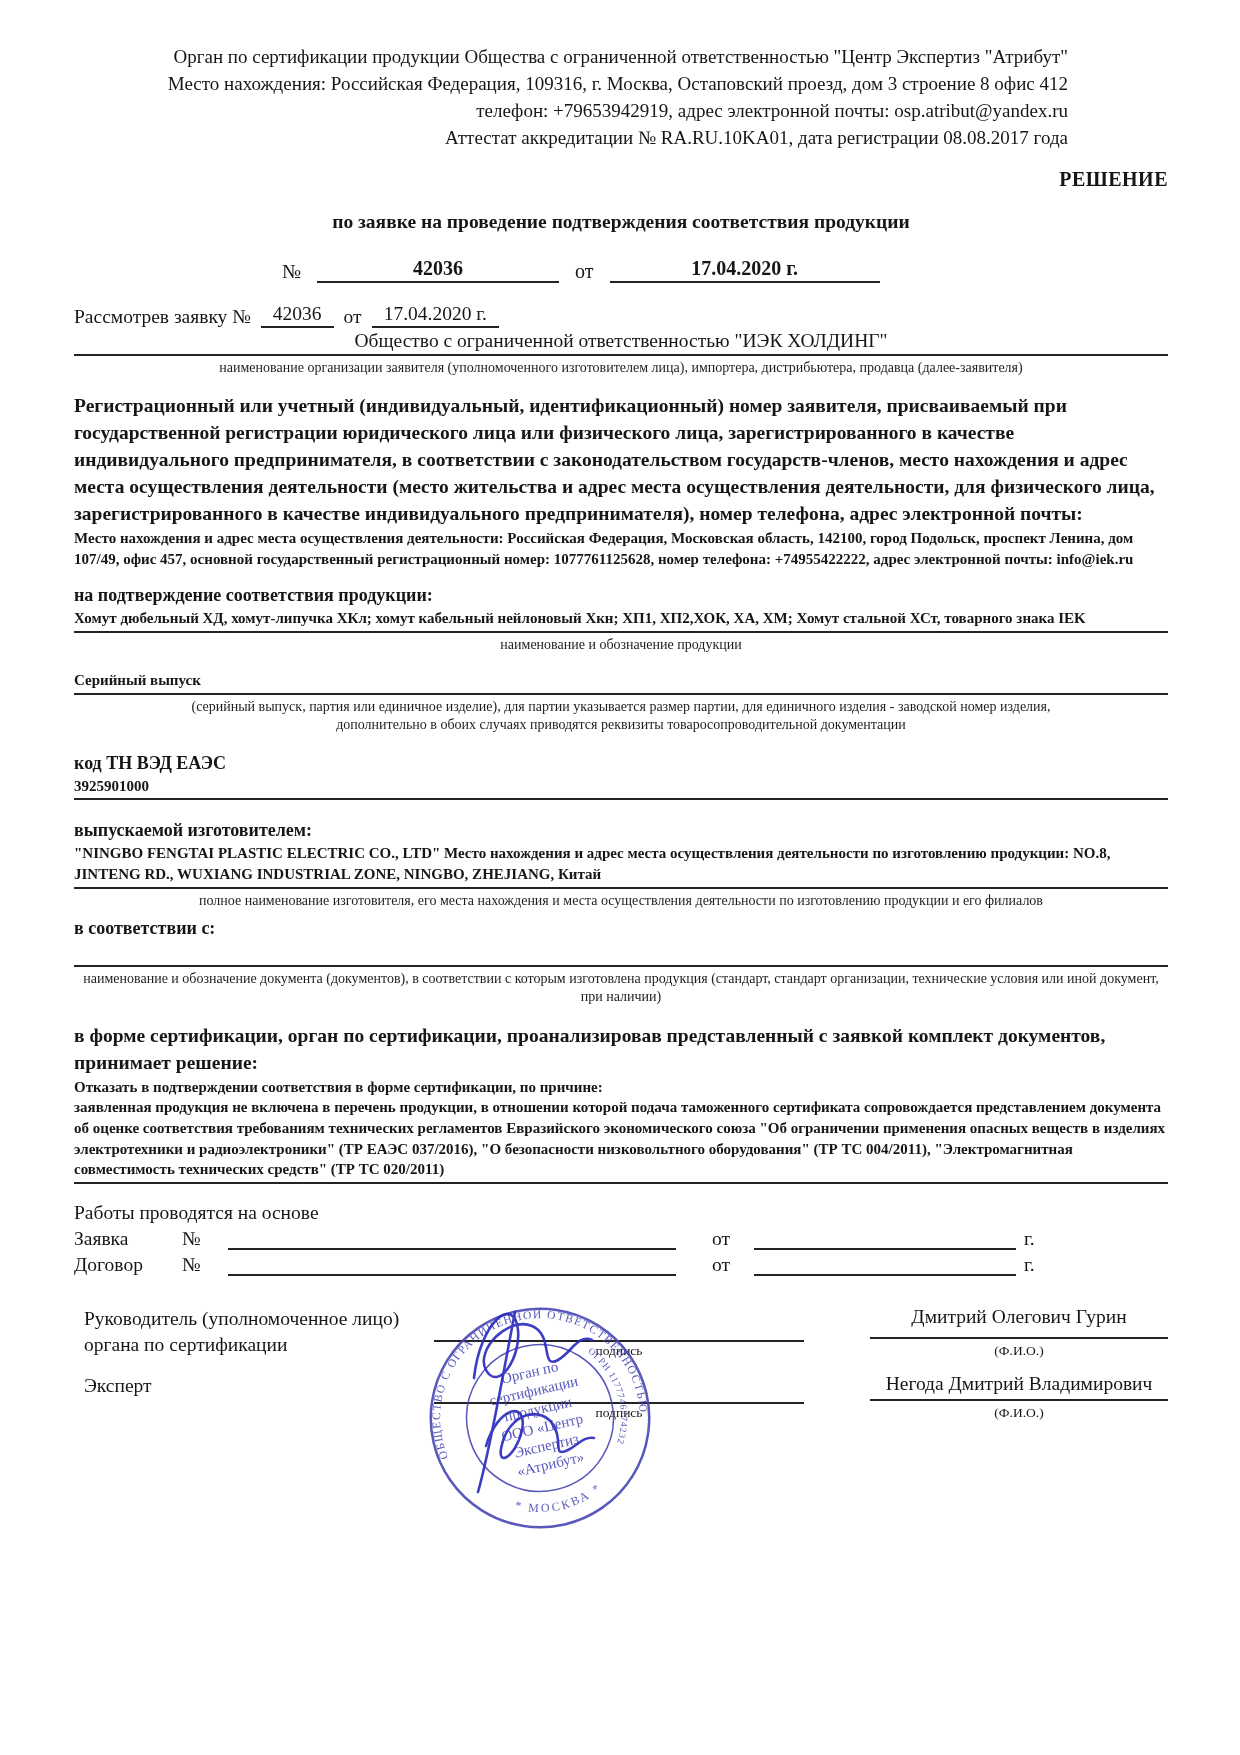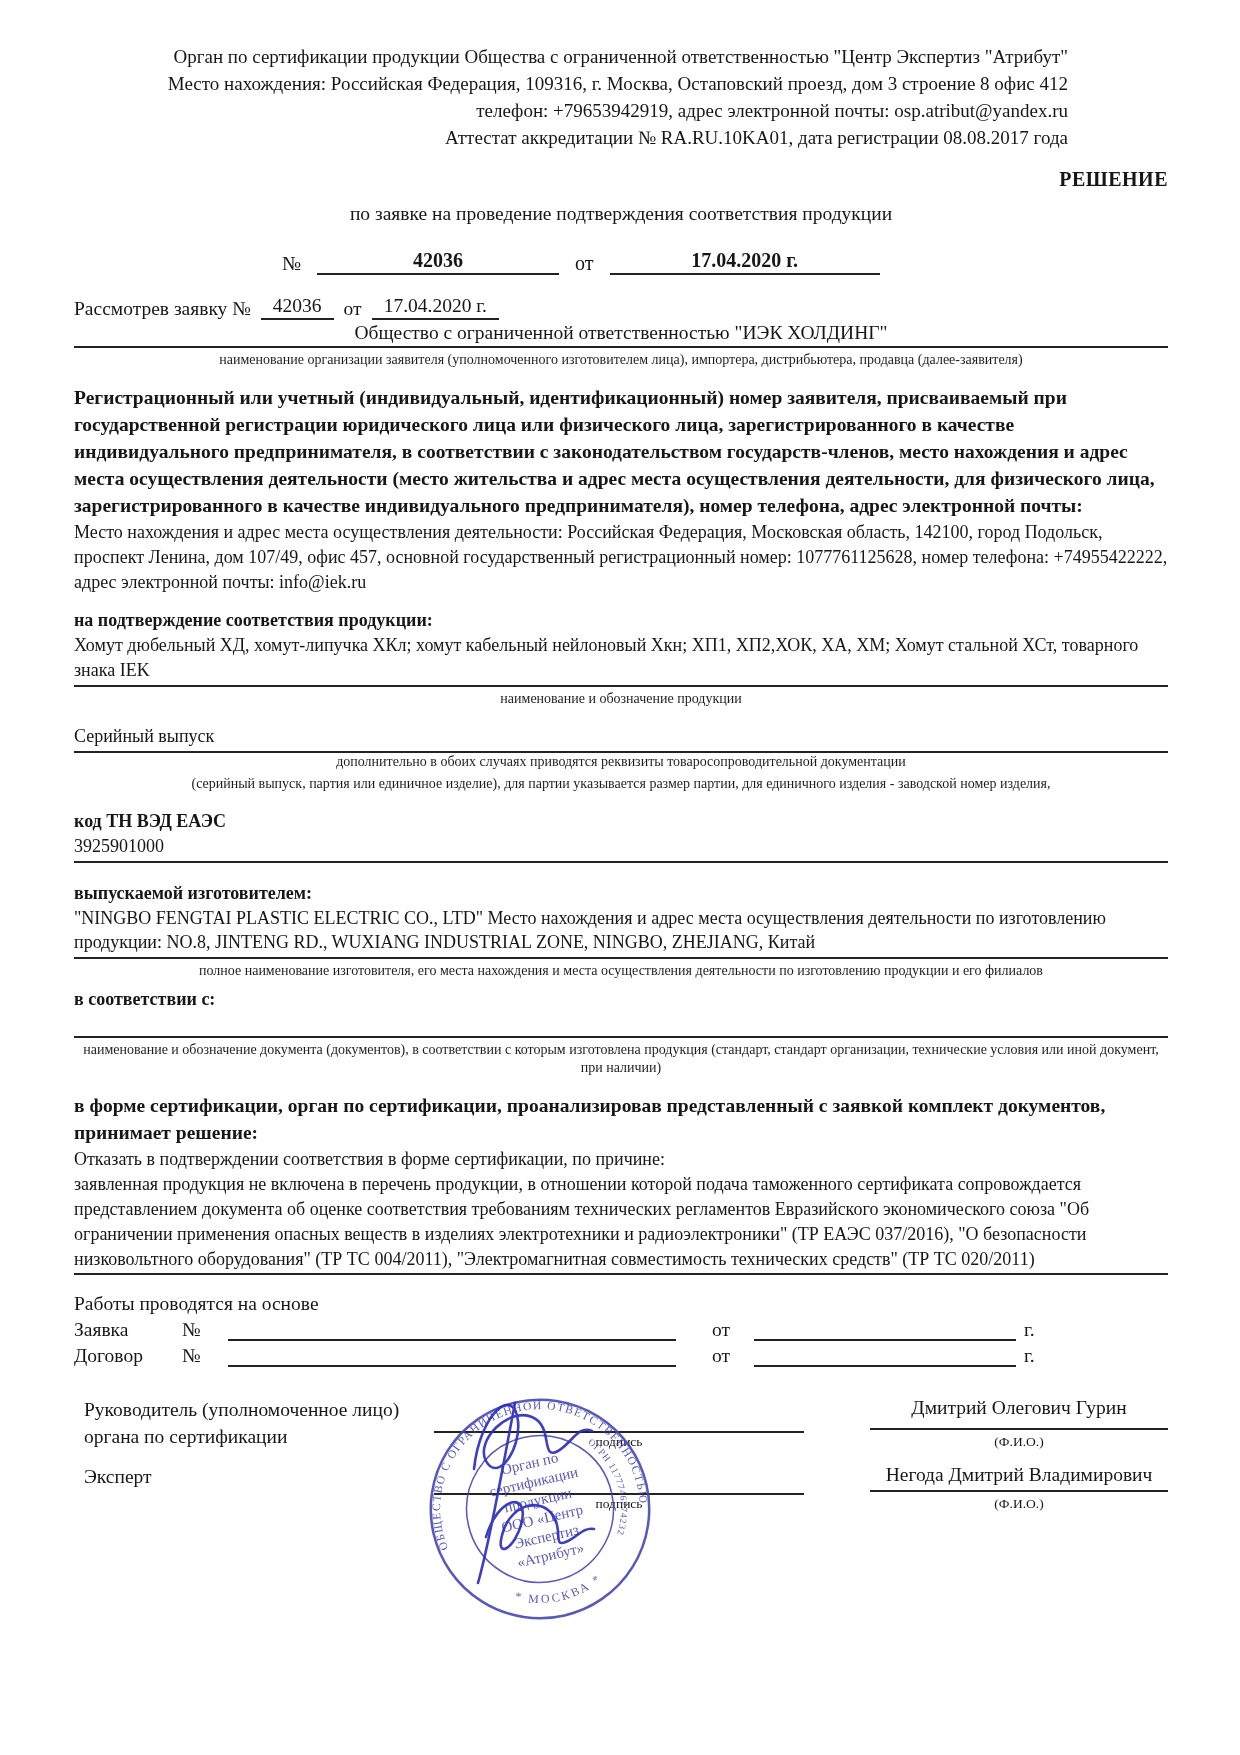--- a/index.html
+++ b/index.html
@@ -8,35 +8,35 @@
     background:#ffffff; color:#161616;
     font-family:"Liberation Serif", serif;
     overflow:hidden;
   }
   .content { position:absolute; left:74px; top:44px; width:1094px; }
 
   .org-header { text-align:right; padding-right:100px; font-size:19px; line-height:1.42; }
   .org-header div { white-space:nowrap; }
 
   .doc-title { text-align:right; font-weight:bold; font-size:20px; letter-spacing:.5px; margin-top:16px; }
-  .doc-subtitle { text-align:center; font-weight:normal; font-size:19.5px; margin-top:12px; }
+  .doc-subtitle { text-align:center; font-weight:bold; font-size:19.5px; margin-top:20px; }
 
   .num-row { margin-top:24px; padding-left:208px; font-size:20px; display:flex; align-items:flex-end; gap:16px; }
   .u-field { border-bottom:2px solid #232323; text-align:center; padding:0 6px 1px 6px; }
   .num-row .num { width:230px; font-weight:bold; }
   .num-row .date { width:258px; font-weight:bold; }
 
   .review-row { margin-top:20px; font-size:19.5px; display:flex; align-items:flex-end; gap:10px; }
   .review-row .val { border-bottom:2px solid #232323; padding:0 12px 1px 12px; }
 
   .applicant { text-align:center; font-size:19.5px; border-bottom:2px solid #232323; padding-bottom:2px; margin-top:2px; }
   .caption { font-size:14px; text-align:center; line-height:1.32; margin-top:3px; color:#1d1d1d; }
 
   .para-b { font-weight:bold; font-size:19.5px; line-height:1.38; margin-top:16px; }
-  .para   { font-size:18px; line-height:1.38; }
+  .para   { font-size:15px; line-height:1.38;font-weight:bold; }
   .sect-h { font-weight:bold; font-size:18px; margin-top:14px; line-height:1.38; }
   .u-block { border-bottom:2px solid #232323; padding-bottom:2px; }
   .blank-line { border-bottom:2px solid #232323; height:24px; }
 
   .basis-h { font-size:19.5px; margin-top:18px; }
   .basis-row { display:flex; align-items:flex-end; font-size:19.5px; margin-top:4px; }
   .basis-row .lbl { width:108px; }
   .basis-row .nsign { width:46px; }
   .basis-row .line1 { width:448px; border-bottom:2px solid #232323; height:20px; margin-right:36px; }
   .basis-row .ot { width:42px; }
@@ -90,22 +90,22 @@
   <div class="caption">наименование организации заявителя (уполномоченного изготовителем лица), импортера, дистрибьютера, продавца (далее-заявителя)</div>
 
   <div class="para-b">Регистрационный или учетный (индивидуальный, идентификационный) номер заявителя, присваиваемый при государственной регистрации юридического лица или физического лица, зарегистрированного в качестве индивидуального предпринимателя, в соответствии с законодательством государств-членов, место нахождения и адрес места осуществления деятельности (место жительства и адрес места осуществления деятельности, для физического лица, зарегистрированного в качестве индивидуального предпринимателя), номер телефона, адрес электронной почты:</div>
   <div class="para">Место нахождения и адрес места осуществления деятельности: Российская Федерация, Московская область, 142100, город Подольск, проспект Ленина, дом 107/49, офис 457, основной государственный регистрационный номер: 1077761125628, номер телефона: +74955422222, адрес электронной почты: info@iek.ru</div>
 
   <div class="sect-h">на подтверждение соответствия продукции:</div>
   <div class="para u-block">Хомут дюбельный ХД, хомут-липучка ХКл; хомут кабельный нейлоновый Хкн; ХП1, ХП2,ХОК, ХА, ХМ; Хомут стальной ХСт, товарного знака IEK</div>
   <div class="caption">наименование и обозначение продукции</div>
 
   <div class="para u-block" style="margin-top:16px;">Серийный выпуск</div>
+  <div class="caption">(серийный выпуск, партия или единичное изделие), для партии указывается размер партии, для единичного изделия - заводской номер изделия,</div>
   <div class="caption" style="margin-top:0;">дополнительно в обоих случаях приводятся реквизиты товаросопроводительной документации</div>
-  <div class="caption">(серийный выпуск, партия или единичное изделие), для партии указывается размер партии, для единичного изделия - заводской номер изделия,</div>
 
   <div class="sect-h" style="margin-top:16px;">код ТН ВЭД ЕАЭС</div>
   <div class="para u-block">3925901000</div>
 
   <div class="sect-h" style="margin-top:18px;">выпускаемой изготовителем:</div>
   <div class="para u-block">"NINGBO FENGTAI PLASTIC ELECTRIC CO., LTD" Место нахождения и адрес места осуществления деятельности по изготовлению продукции: NO.8, JINTENG RD., WUXIANG INDUSTRIAL ZONE, NINGBO, ZHEJIANG, Китай</div>
   <div class="caption">полное наименование изготовителя, его места нахождения и места осуществления деятельности по изготовлению продукции и его филиалов</div>
 
   <div class="sect-h" style="margin-top:6px;">в соответствии с:</div>
   <div class="blank-line"></div>

